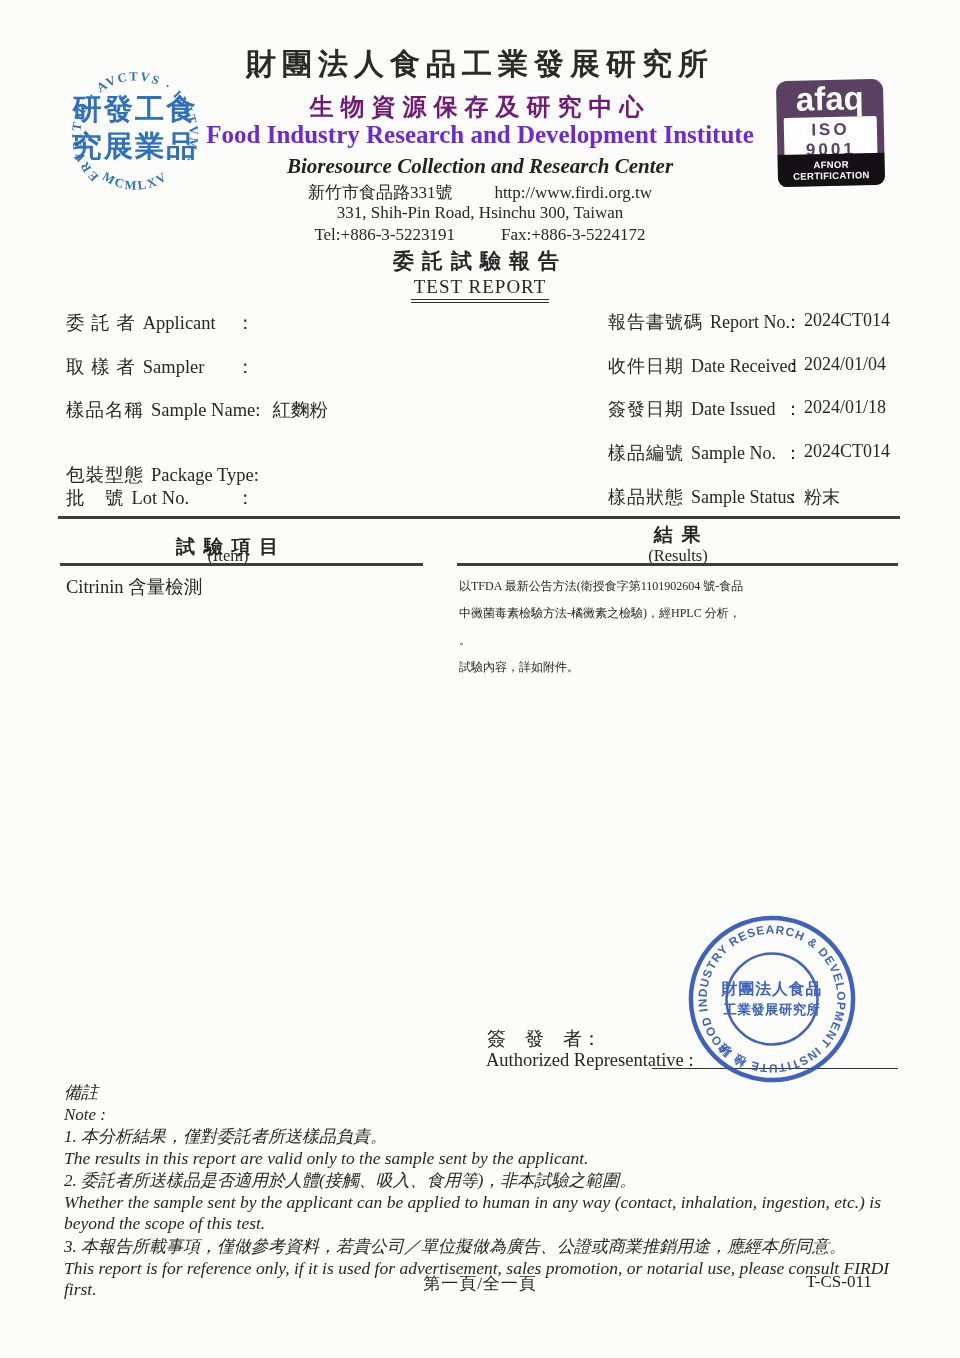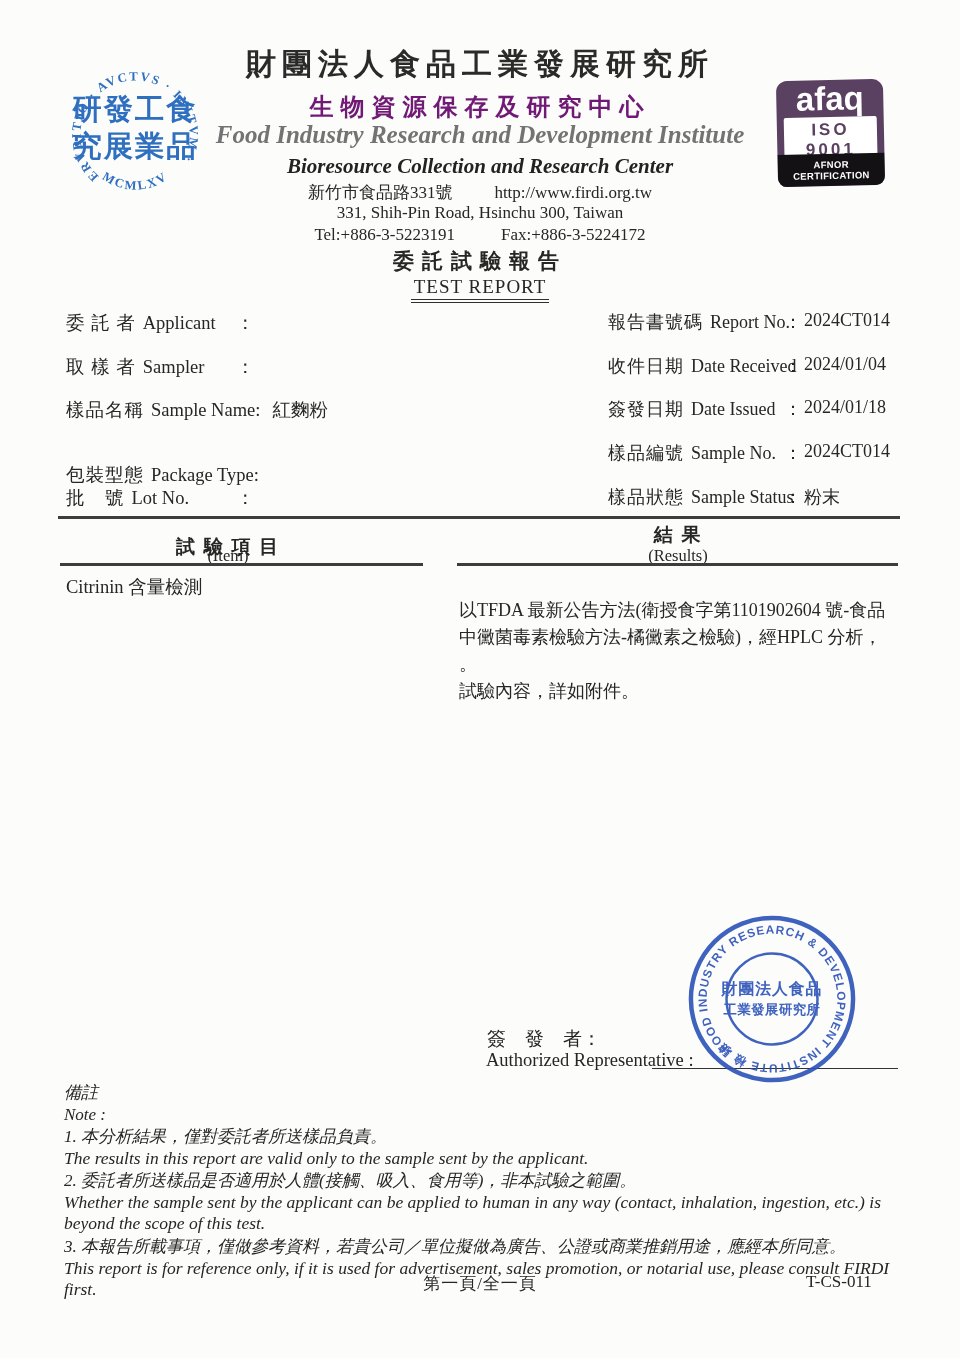--- a/index.html
+++ b/index.html
@@ -9,21 +9,21 @@
     font-family:"Liberation Serif","DejaVu Serif",serif;
     color:#262626;
     overflow:hidden;
   }
   .abs{position:absolute;}
   .ctr{left:0;right:0;text-align:center;}
 
   
   .org-zh{top:44px;font-size:30px;letter-spacing:6px;font-weight:600;color:#2a2a2a;}
   .center-zh{top:91px;font-size:24px;letter-spacing:7px;font-weight:600;color:#701a75;}
-  .org-en{top:121px;font-size:25px;font-style:italic;font-weight:700;color:#737373;}
+  .org-en{top:121px;font-size:25px;font-weight:700;color:#6d28d9;}
   .center-en{top:154px;font-size:21px;font-style:italic;font-weight:700;color:#222;}
   .addr-line{top:181px;font-size:17px;}
   .addr-line .gap{display:inline-block;width:42px;}
   .addr-en{top:203px;font-size:17px;}
   .telfax{top:225px;font-size:17px;}
   .telfax .gap{display:inline-block;width:46px;}
 
   
   .seal-svg{left:57px;top:57px;}
   .seal-ring-text{font-family:"Liberation Serif","DejaVu Serif",serif;font-size:13px;font-weight:700;letter-spacing:2px;fill:#2e6fc0;}
@@ -51,21 +51,21 @@
   .fleft{left:66px;}
   .fright{left:608px;font-size:18px;}
   .fright .colon{left:176px;}
   .fright .val{left:196px;}
 
   
   .rule{position:absolute;height:2.5px;background:#3d3d3d;}
   .th-zh{font-size:19px;letter-spacing:2px;font-weight:600;text-align:center;}
   .th-en{font-size:16.5px;text-align:center;}
   .item-cell{left:66px;top:574px;font-size:18.5px;}
-  .result-cell{left:459px;top:573px;font-size:18px;line-height:27px;margin-top:24px;}
+  .result-cell{left:459px;top:573px;font-size:12px;line-height:27px;}
   .result-cell div{white-space:nowrap;}
 
   
   .stamp-svg{left:683px;top:910px;opacity:.9;}
   .stamp-ring-text{font-family:"Liberation Sans","DejaVu Sans",sans-serif;font-size:12px;font-weight:700;letter-spacing:1px;fill:#2b52b8;}
   .stamp-center1{font-family:"Liberation Serif","DejaVu Serif",serif;font-size:16px;font-weight:700;letter-spacing:1px;fill:#2b52b8;}
   .stamp-center2{font-family:"Liberation Serif","DejaVu Serif",serif;font-size:13.5px;font-weight:700;letter-spacing:.5px;fill:#2b52b8;}
   .sig-zh{left:487px;top:1026px;font-size:19px;}
   .sig-en{left:486px;top:1050px;font-size:18.5px;}
   .sig-line{left:652px;top:1068px;width:246px;height:0;border-top:1.5px solid #333;}

